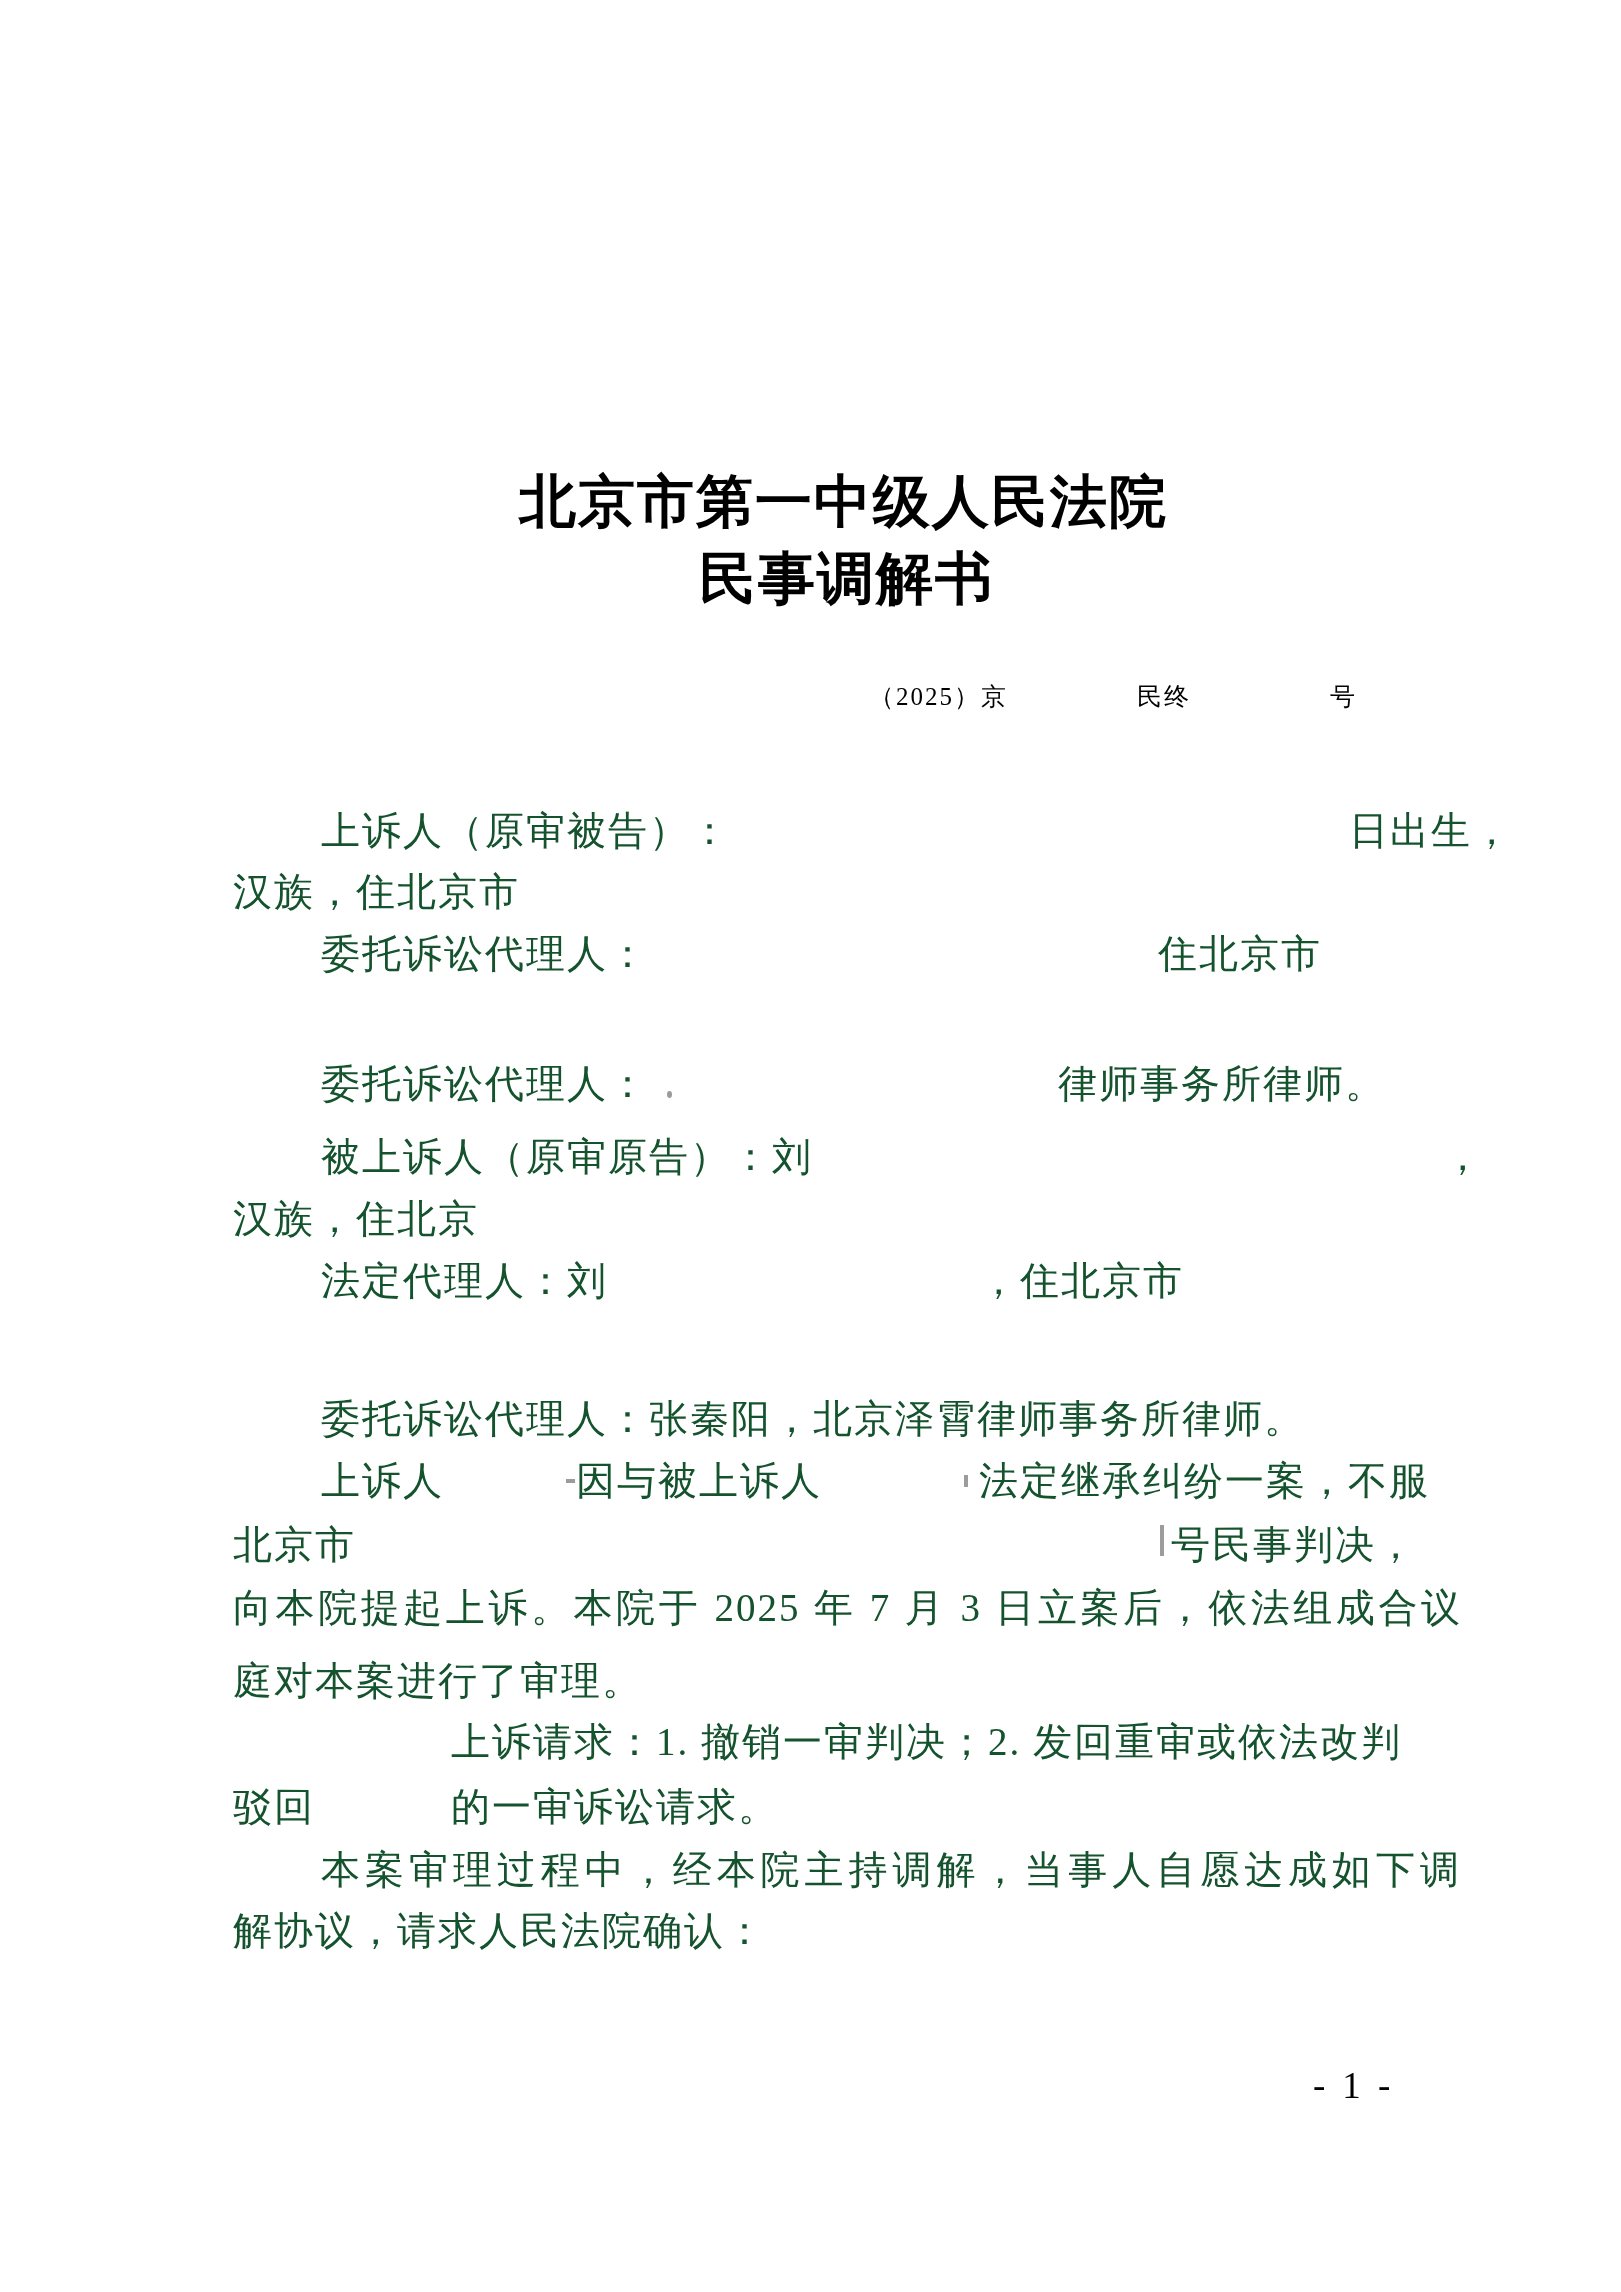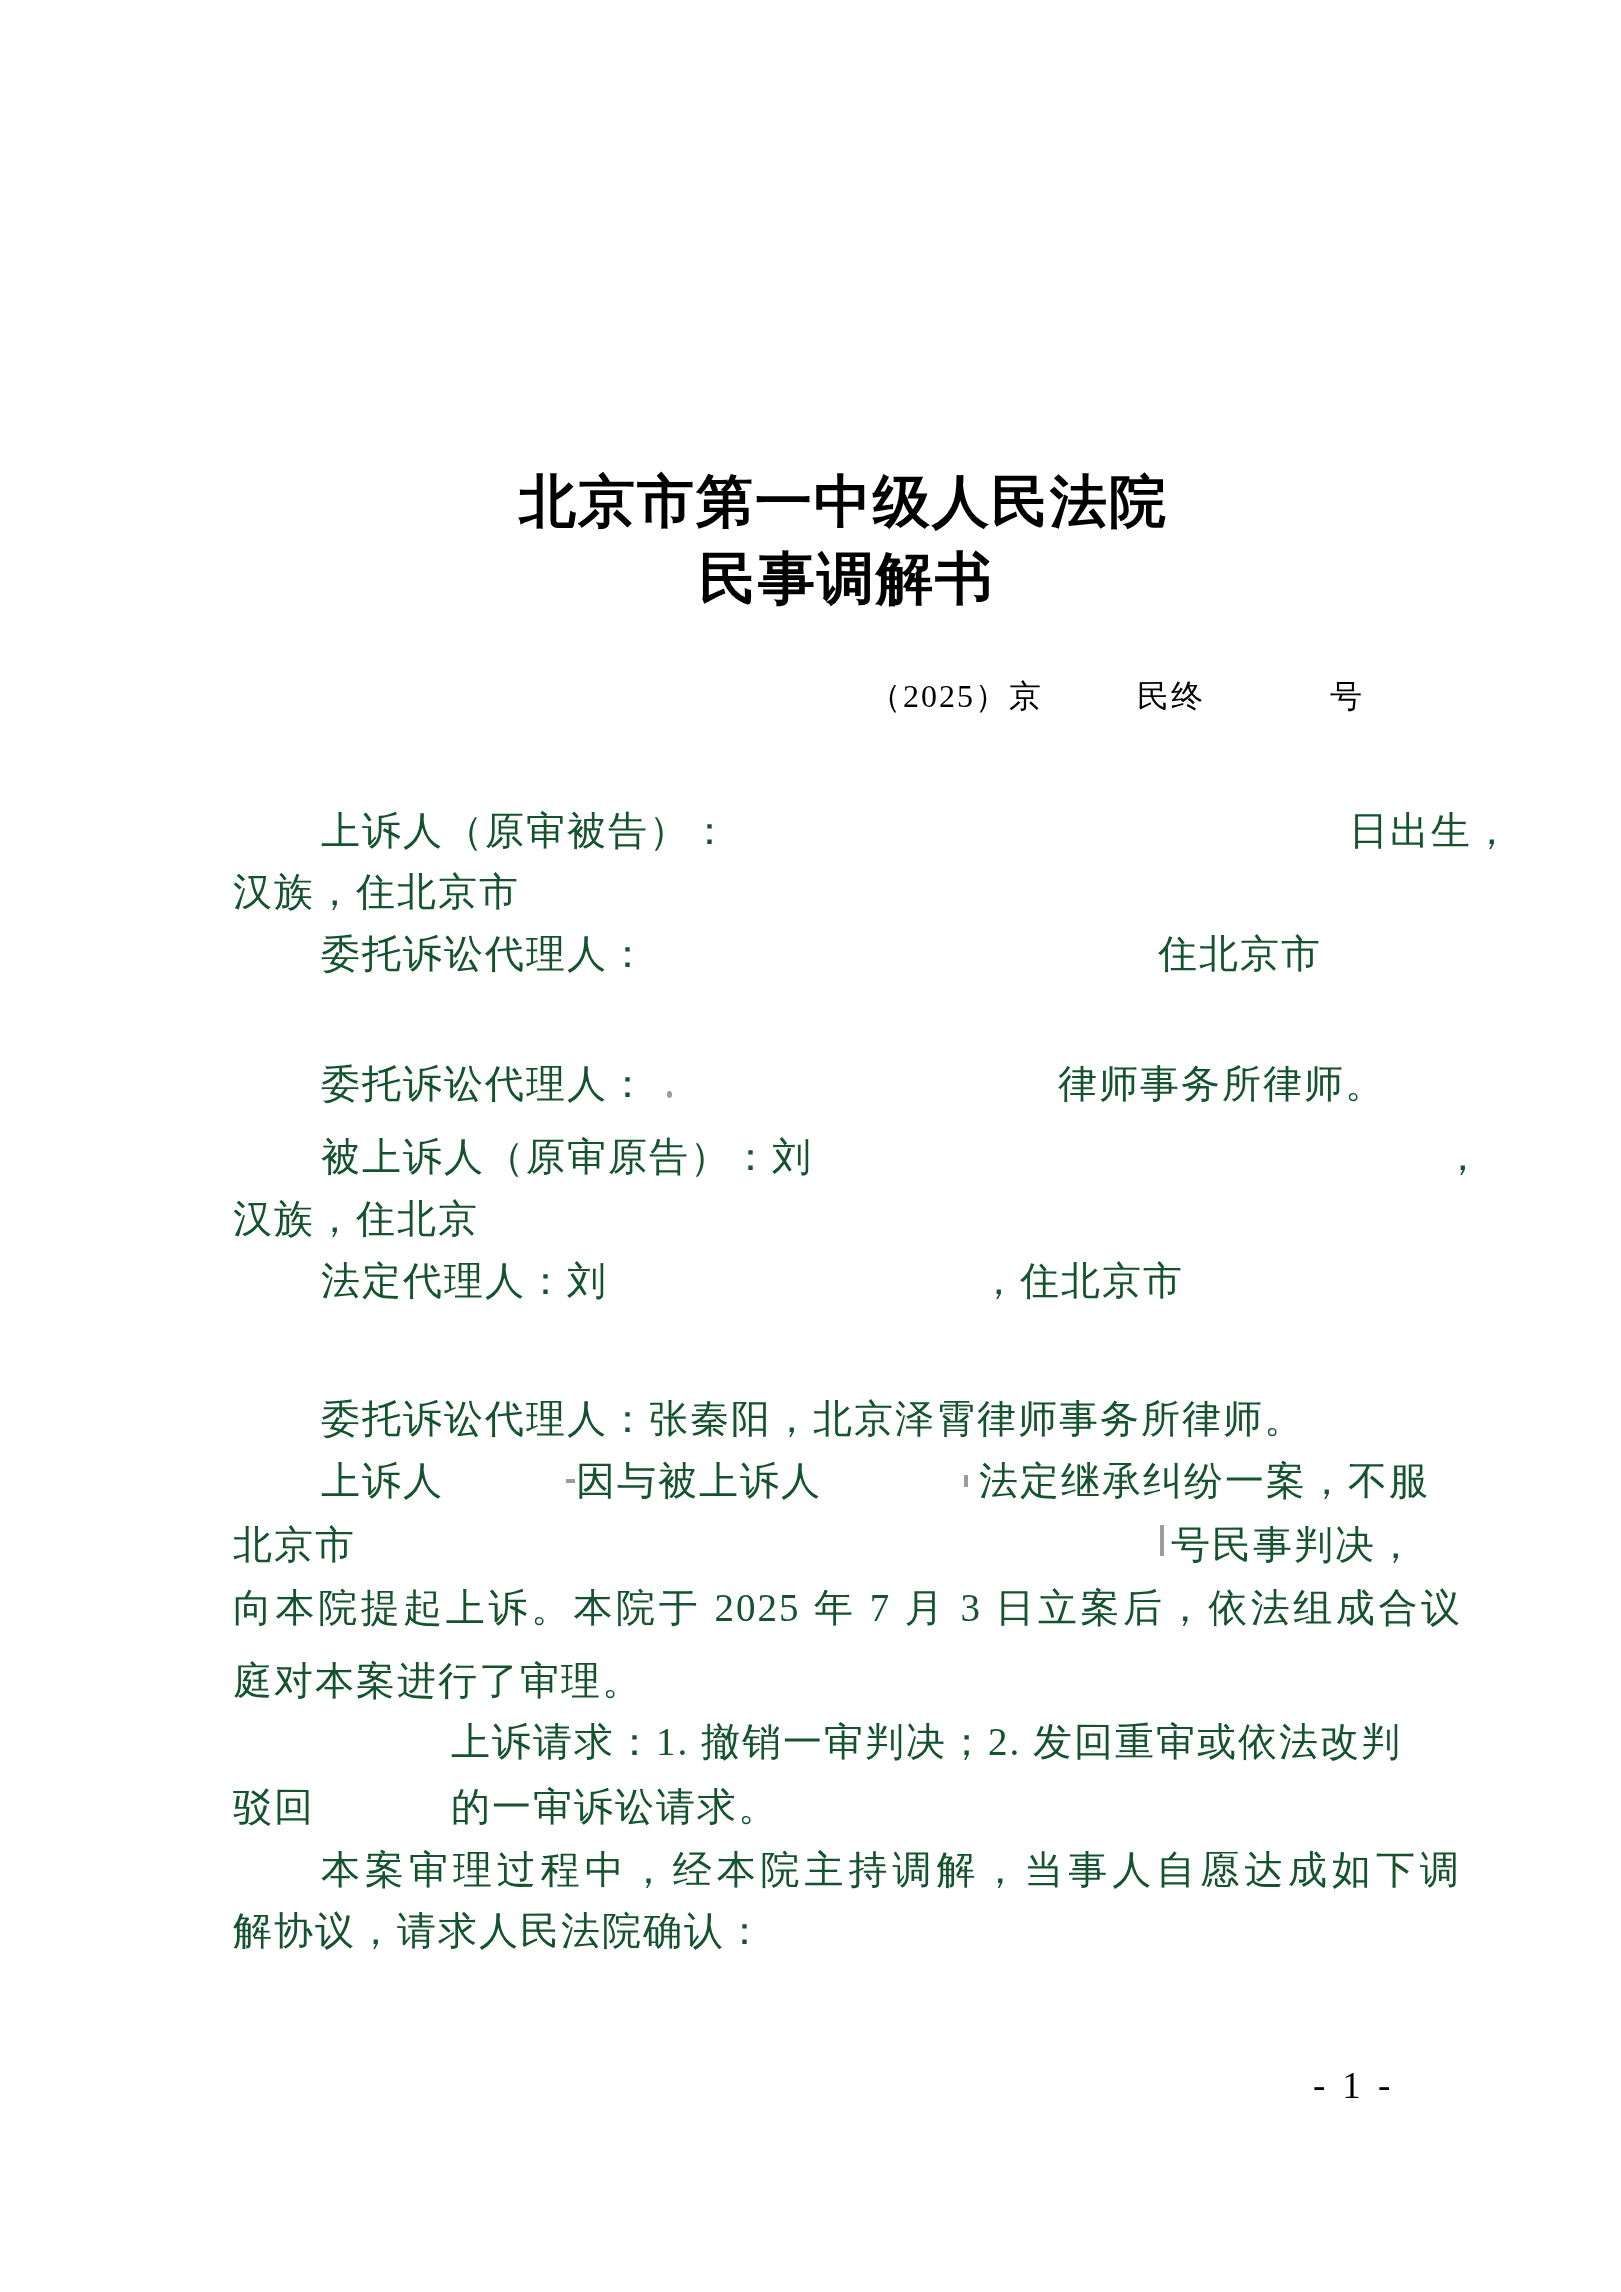--- a/index.html
+++ b/index.html
@@ -34,21 +34,21 @@
     position: absolute;
     font-size: 57px;
     line-height: 65px;
     font-weight: bold;
     letter-spacing: 2px;
     white-space: nowrap;
     margin-top: 32px;
   }
   .case-seg {
     position: absolute;
-    font-size: 32px;
+    font-size: 25px;
     line-height: 45px;
     letter-spacing: 2px;
     white-space: nowrap;
   }
   .page-number {
     position: absolute;
     font-size: 37px;
     line-height: 43px;
     letter-spacing: 3.9px;
     white-space: nowrap;

